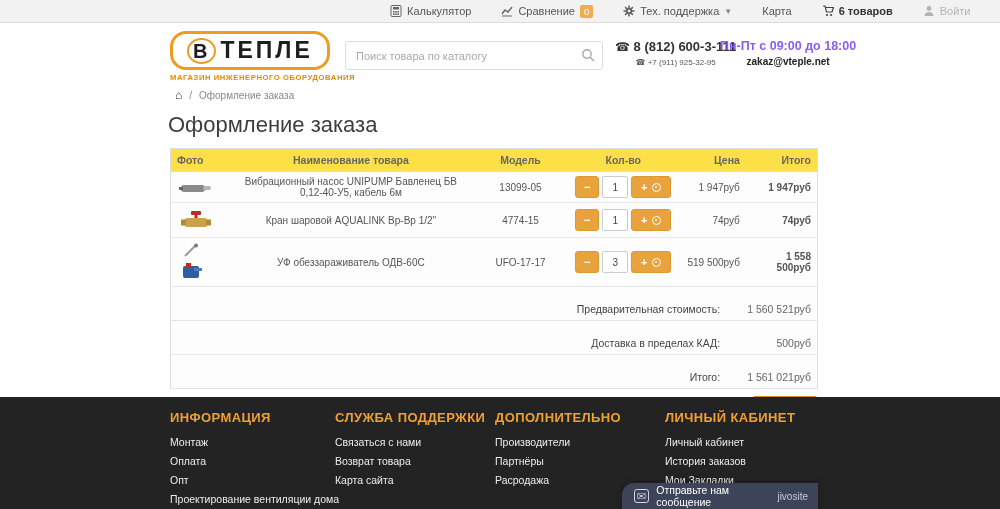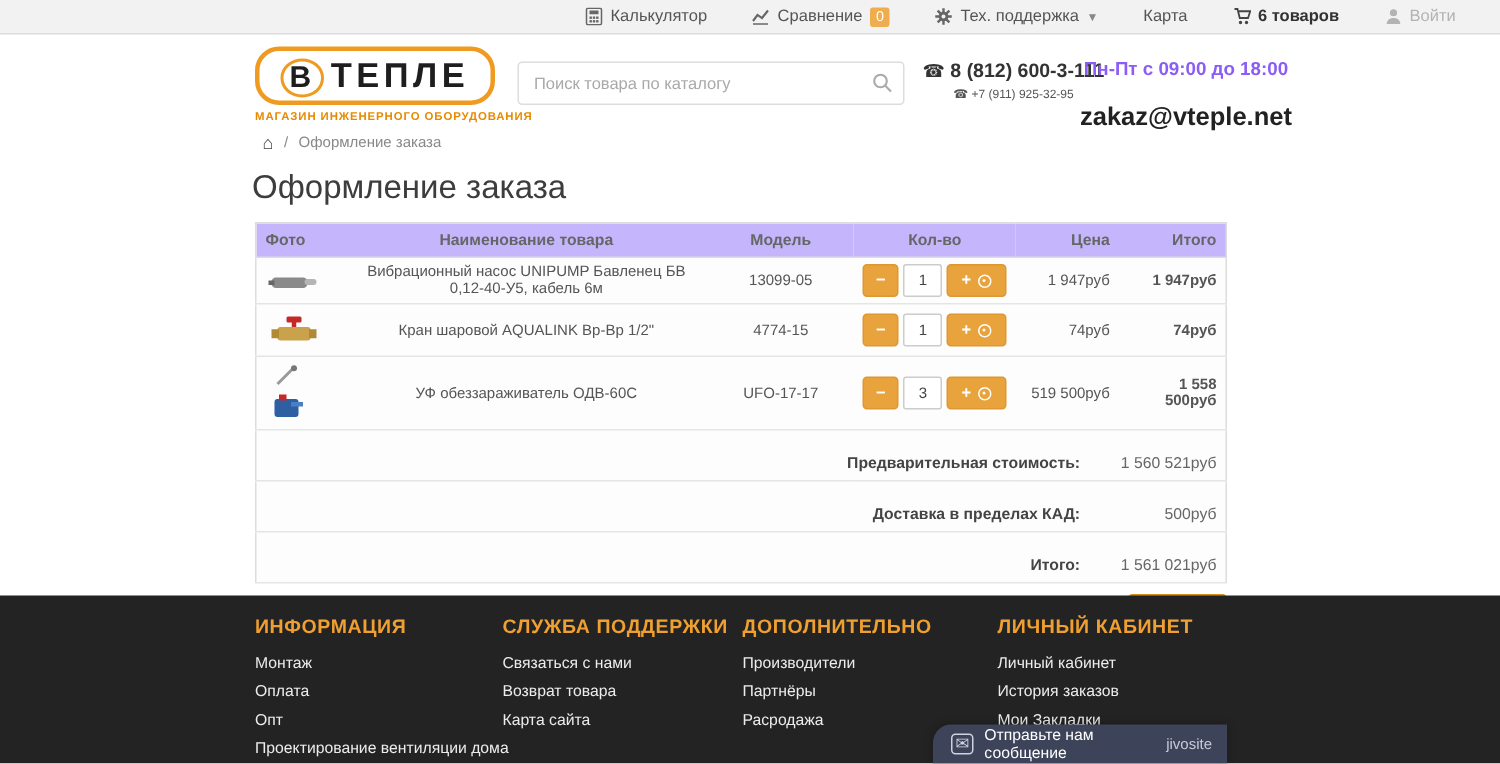--- a/index.html
+++ b/index.html
@@ -31,34 +31,34 @@
     padding:0 28px 0 10px; font-size:11px; color:#555; outline:none;
     font-family:"Liberation Sans",sans-serif; }
   .search input::placeholder { color:#a9a9a9; }
   .search .mag { position:absolute; right:8px; top:7px; width:14px; height:14px; cursor:pointer; }
   .phones { position:absolute; left:615px; top:15px; text-align:center; }
   .phone-main { font-size:13px; font-weight:bold; color:#333; }
   .phone-main .ph { font-size:12px; }
   .phone-alt { font-size:8px; color:#555; margin-top:4px; }
   .hours { position:absolute; left:720px; top:15px; text-align:center; }
   .hours-line { font-size:12.5px; font-weight:bold; color:#8b5cf6; }
-  .email-line { font-size:17px; font-weight:bold; color:#222; margin-top:15px; }
+  .email-line { font-size:10px; font-weight:bold; color:#222; margin-top:3px; }
 
   
   .breadcrumb { position:absolute; left:175px; top:88px; display:flex; align-items:center;
     gap:7px; font-size:10px; color:#888; }
   .breadcrumb .home { font-size:12px; color:#444; cursor:pointer; }
   .page-title { position:absolute; left:168px; top:112px; font-size:22px; color:#3d3d3d;
     font-weight:500; }
 
   
   .cart-wrap { position:absolute; left:170px; top:148px; width:648px; }
   table.cart { width:648px; border-collapse:collapse; border:1px solid #ddd; background:#fdfdfd; }
   table.cart th { font-size:10.5px; color:#666; font-weight:bold; border-bottom:1px solid #ddd;
-    padding:5px 6px; background:#c4b5fd; }
+    padding:5px 6px; background:#fde047; }
   table.cart td { border-bottom:1px solid #e5e5e5; padding:4px 6px; font-size:10px; color:#555; }
   th.c-photo { text-align:left; width:60px; }
   th.c-name  { text-align:center; width:250px; }
   th.c-model { text-align:center; width:100px; }
   th.c-qty   { text-align:center; width:95px; }
   th.c-price { text-align:right; width:70px;margin-top:48px; }
   th.c-total { text-align:right; width:73px; }
   td.cell-name { text-align:center; color:#444; cursor:pointer; }
   td.cell-model { text-align:center; }
   td.cell-qty { text-align:center; }
@@ -70,21 +70,21 @@
     cursor:pointer; font-weight:bold; font-size:11px; }
   .qbtn.minus { width:24px; }
   .qbtn.plusgrp { width:40px; gap:5px; }
   .qinput { width:26px; height:22px; border:1px solid #ccc; border-radius:2px;
     text-align:center; font-size:10px; color:#444; }
   .circ { width:9px; height:9px; border:1.5px solid #fff; border-radius:50%;
     display:inline-block; position:relative; }
   .circ::after { content:""; position:absolute; left:2px; top:2px; width:2px; height:2px;
     background:#fff; border-radius:50%; }
   tr.total-row td { text-align:right; font-size:10.5px; padding:5px 6px; background:#fdfdfd; }
-  .t-label { font-weight:bold; color:#444;text-align:center; }
+  .t-label { font-weight:normal; color:#444;text-align:center; }
   .t-value { display:inline-block; min-width:88px; color:#666;margin-top:11px; }
   .actions { width:648px; text-align:right; margin-top:7px; }
   .btn-next { display:inline-block; background:#e8a33d; border:1px solid #d1901f;
     border-radius:3px; color:#fff; font-size:11px; padding:5px 13px; cursor:pointer; }
   .photo-svg { display:block; cursor:pointer; }
 
   
   .footer { position:absolute; left:0; top:397px; width:1000px; height:112px; background:#232323; }
   .fcol { position:absolute; top:13px; }
   .fcol.c0 { left:170px; } .fcol.c1 { left:335px; } .fcol.c2 { left:495px; } .fcol.c3 { left:665px; }

